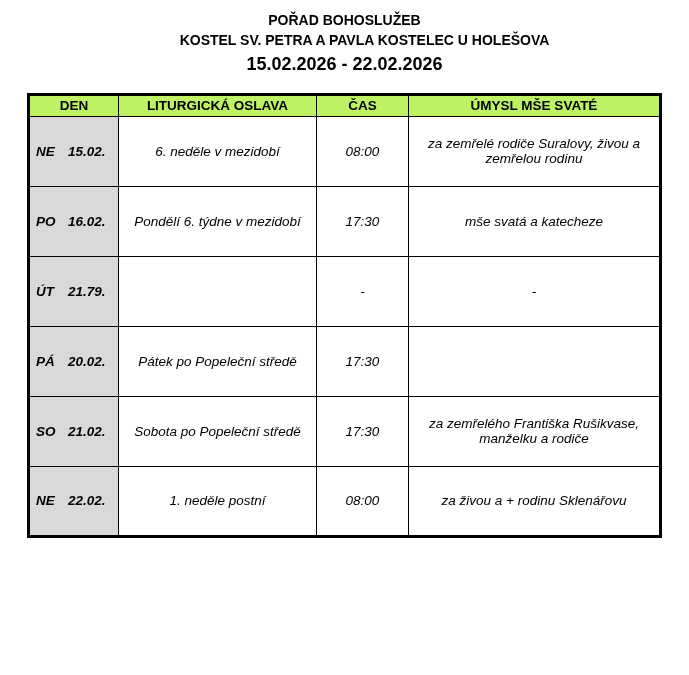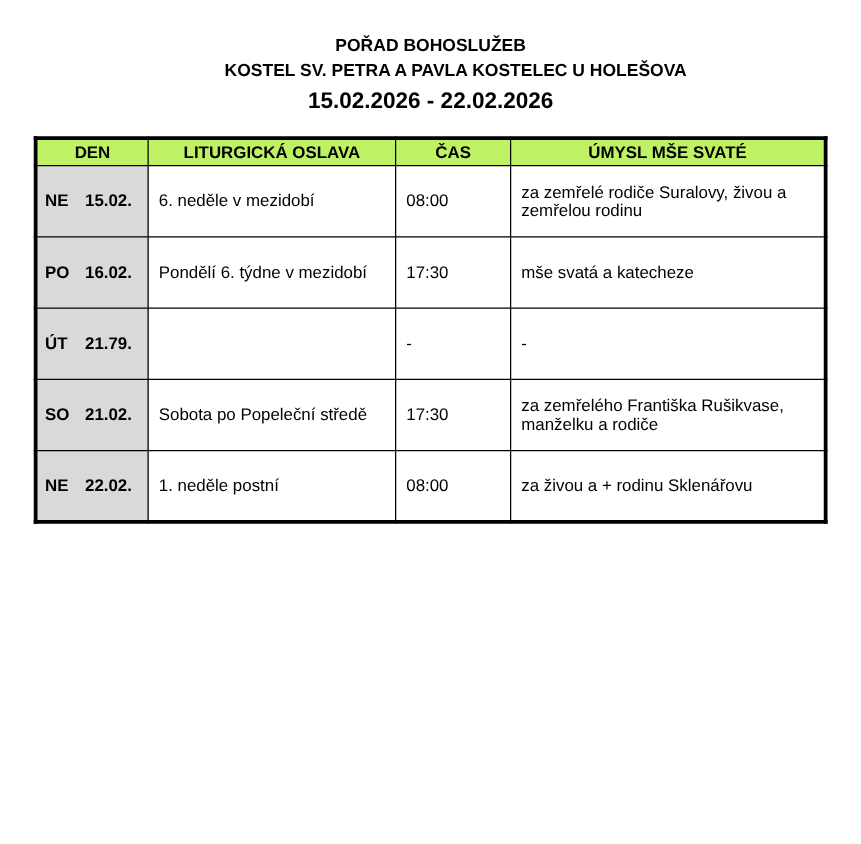--- a/index.html
+++ b/index.html
@@ -8,21 +8,21 @@
     background: #ffffff;
     width: 689px;
     height: 675px;
     font-family: "Liberation Sans", sans-serif;
     color: #000000;
   }
   .page {
     width: 689px;
     height: 675px;
     box-sizing: border-box;
-    padding-top: 26px;
+    padding-top: 10px;
     border-radius: 12px;
   }
   .titles {
     text-align: center;
     line-height: 1.45;
   }
   .doc-title {
     font-size: 14px;
     font-weight: bold;
   }
@@ -53,34 +53,35 @@
     background: #bef264;
     font-weight: bold;
     height: 22px;
     text-align: center;
     padding: 1px 2px;
   }
   col.c-day   { width: 90px; }
   col.c-cele  { width: 198px; }
   col.c-time  { width: 92px; }
   col.c-int   { width: 252px; }
-  tr.data-row { height: 57px; }
+  tr.data-row { height: 70px; font-style: italic; }
   td.day-cell {
     background: #d9d9d9;
     font-weight: bold;
     text-align: left;
     padding-left: 6px;
     white-space: nowrap;
   }
   td.day-cell .day-abbr {
     display: inline-block;
     min-width: 24px;
     margin-right: 8px;
   }
   td.center-cell {
+    text-align: center;
     padding: 2px 8px;
   }
 </style>
 </head>
 <body>
 
 <div class="page">
 
   <div class="titles">
     <div class="doc-title">POŘAD BOHOSLUŽEB</div>
@@ -116,20 +117,26 @@
         <td class="center-cell">17:30</td>
         <td class="center-cell">mše svatá a katecheze</td>
       </tr>
       <tr class="data-row">
         <td class="day-cell"><span class="day-abbr">ÚT</span><span>21.79.</span></td>
         <td class="center-cell"></td>
         <td class="center-cell">-</td>
         <td class="center-cell">-</td>
       </tr>
       <tr class="data-row">
+        <td class="day-cell"><span class="day-abbr">PÁ</span><span>20.02.</span></td>
+        <td class="center-cell">Pátek po Popeleční středě</td>
+        <td class="center-cell">17:30</td>
+        <td class="center-cell"></td>
+      </tr>
+      <tr class="data-row">
         <td class="day-cell"><span class="day-abbr">SO</span><span>21.02.</span></td>
         <td class="center-cell">Sobota po Popeleční středě</td>
         <td class="center-cell">17:30</td>
         <td class="center-cell">za zemřelého Františka Rušikvase, manželku a rodiče</td>
       </tr>
       <tr class="data-row">
         <td class="day-cell"><span class="day-abbr">NE</span><span>22.02.</span></td>
         <td class="center-cell">1. neděle postní</td>
         <td class="center-cell">08:00</td>
         <td class="center-cell">za živou a + rodinu Sklenářovu</td>

